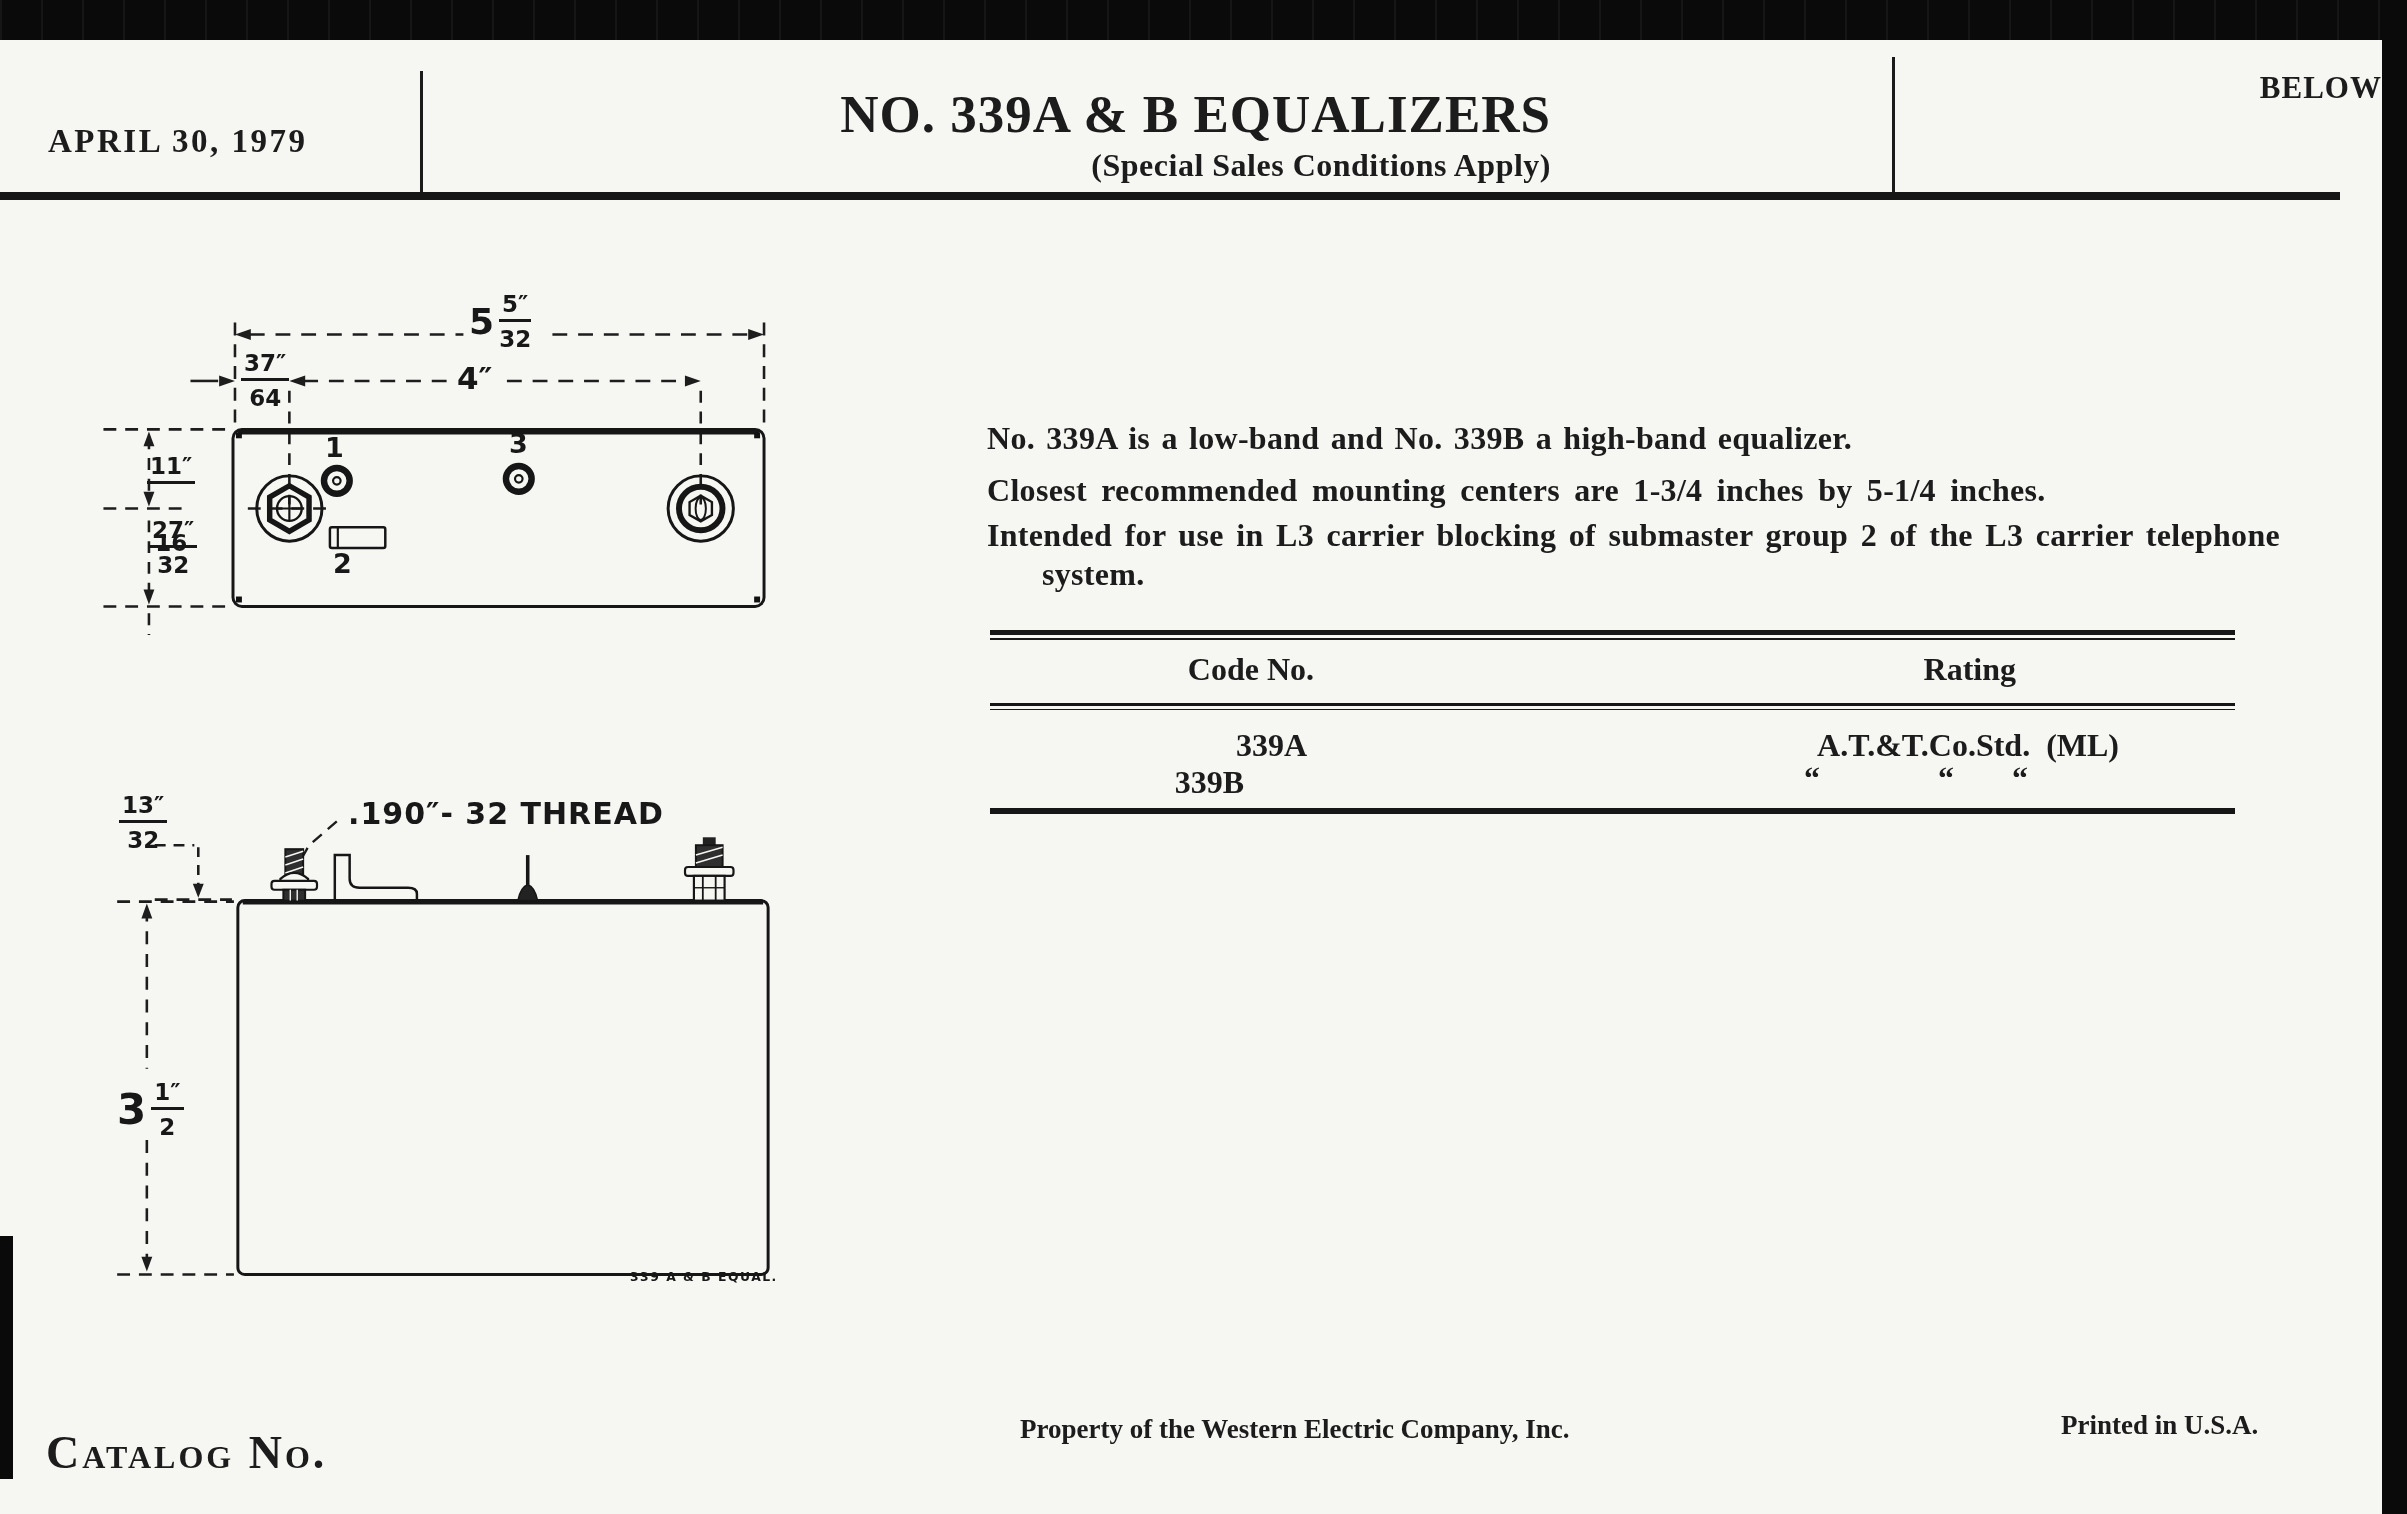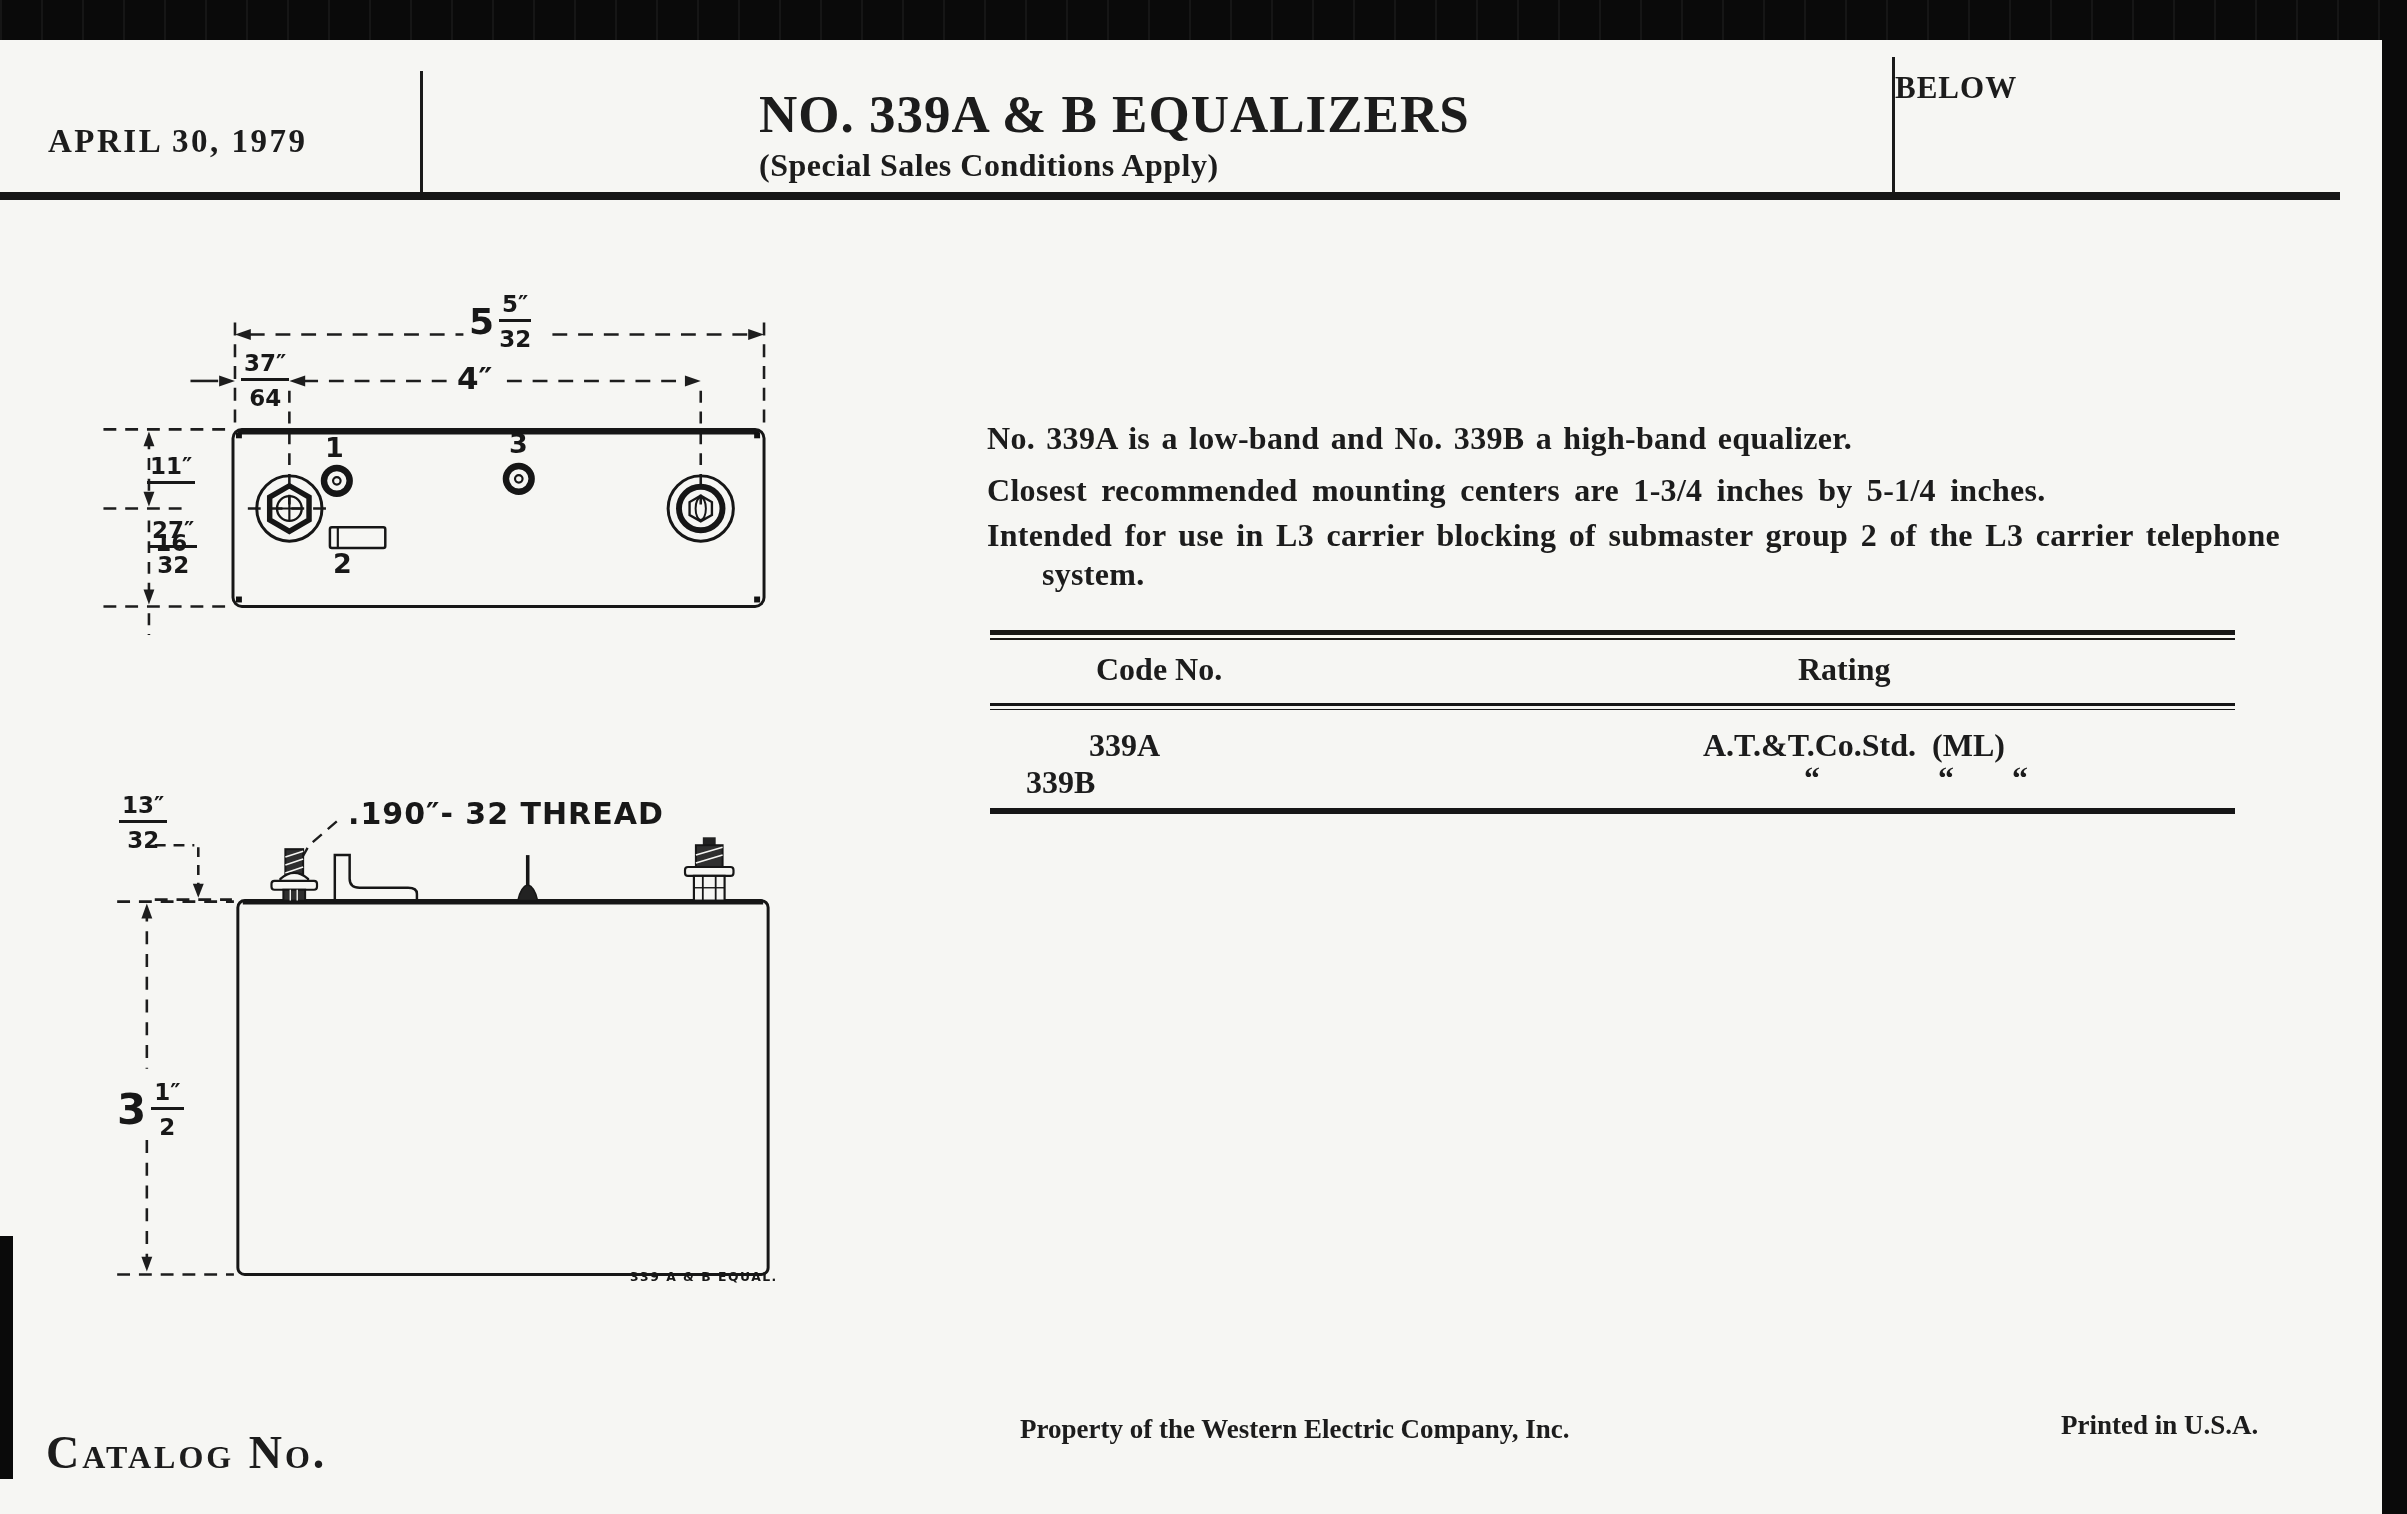--- a/index.html
+++ b/index.html
@@ -9,21 +9,21 @@
   .serif{font-family:"Liberation Serif","DejaVu Serif",serif;font-weight:700;color:#1c1c1c;text-align:center;}
   .draw-text{font-family:"DejaVu Sans","Liberation Sans",sans-serif;font-weight:700;color:#181818;}
   .rule{background:#161616;}
   .scan{background:#0a0a0a;}
   #top-bar{left:0;top:0;width:2408px;height:40px;
      background:#0a0a0a;
      background-image:repeating-linear-gradient(90deg, rgba(255,255,255,0.05) 0 2px, rgba(0,0,0,0) 2px 41px);}
   #right-strip{left:2382px;top:0;width:26px;height:1515px;}
   #left-strip{left:0;top:1236px;width:13px;height:243px;}
   .hdr-divider{width:3px;background:#1a1a1a;}
-  .center{text-align:left;}
+  .center{text-align:right;}
   .frac{display:inline-flex;flex-direction:column;align-items:center;line-height:1;font-size:23px;
         font-family:"DejaVu Sans","Liberation Sans",sans-serif;font-weight:700;color:#181818;}
   .frac .num{border-bottom:3px solid #181818;padding:0 3px 3px;}
   .frac .den{padding-top:6px;}
   .dim-big{font-size:36px;line-height:1;margin-right:5px;}
   .dim-row{display:inline-flex;align-items:center;}
   .para{line-height:39px;font-size:32px;letter-spacing:0.3px;word-spacing:3px;
         padding-left:55px;text-indent:-55px;text-align:justify;}
   .ditto{font-size:32px;font-weight:700;color:#1c1c1c;}
   svg{display:block;}

